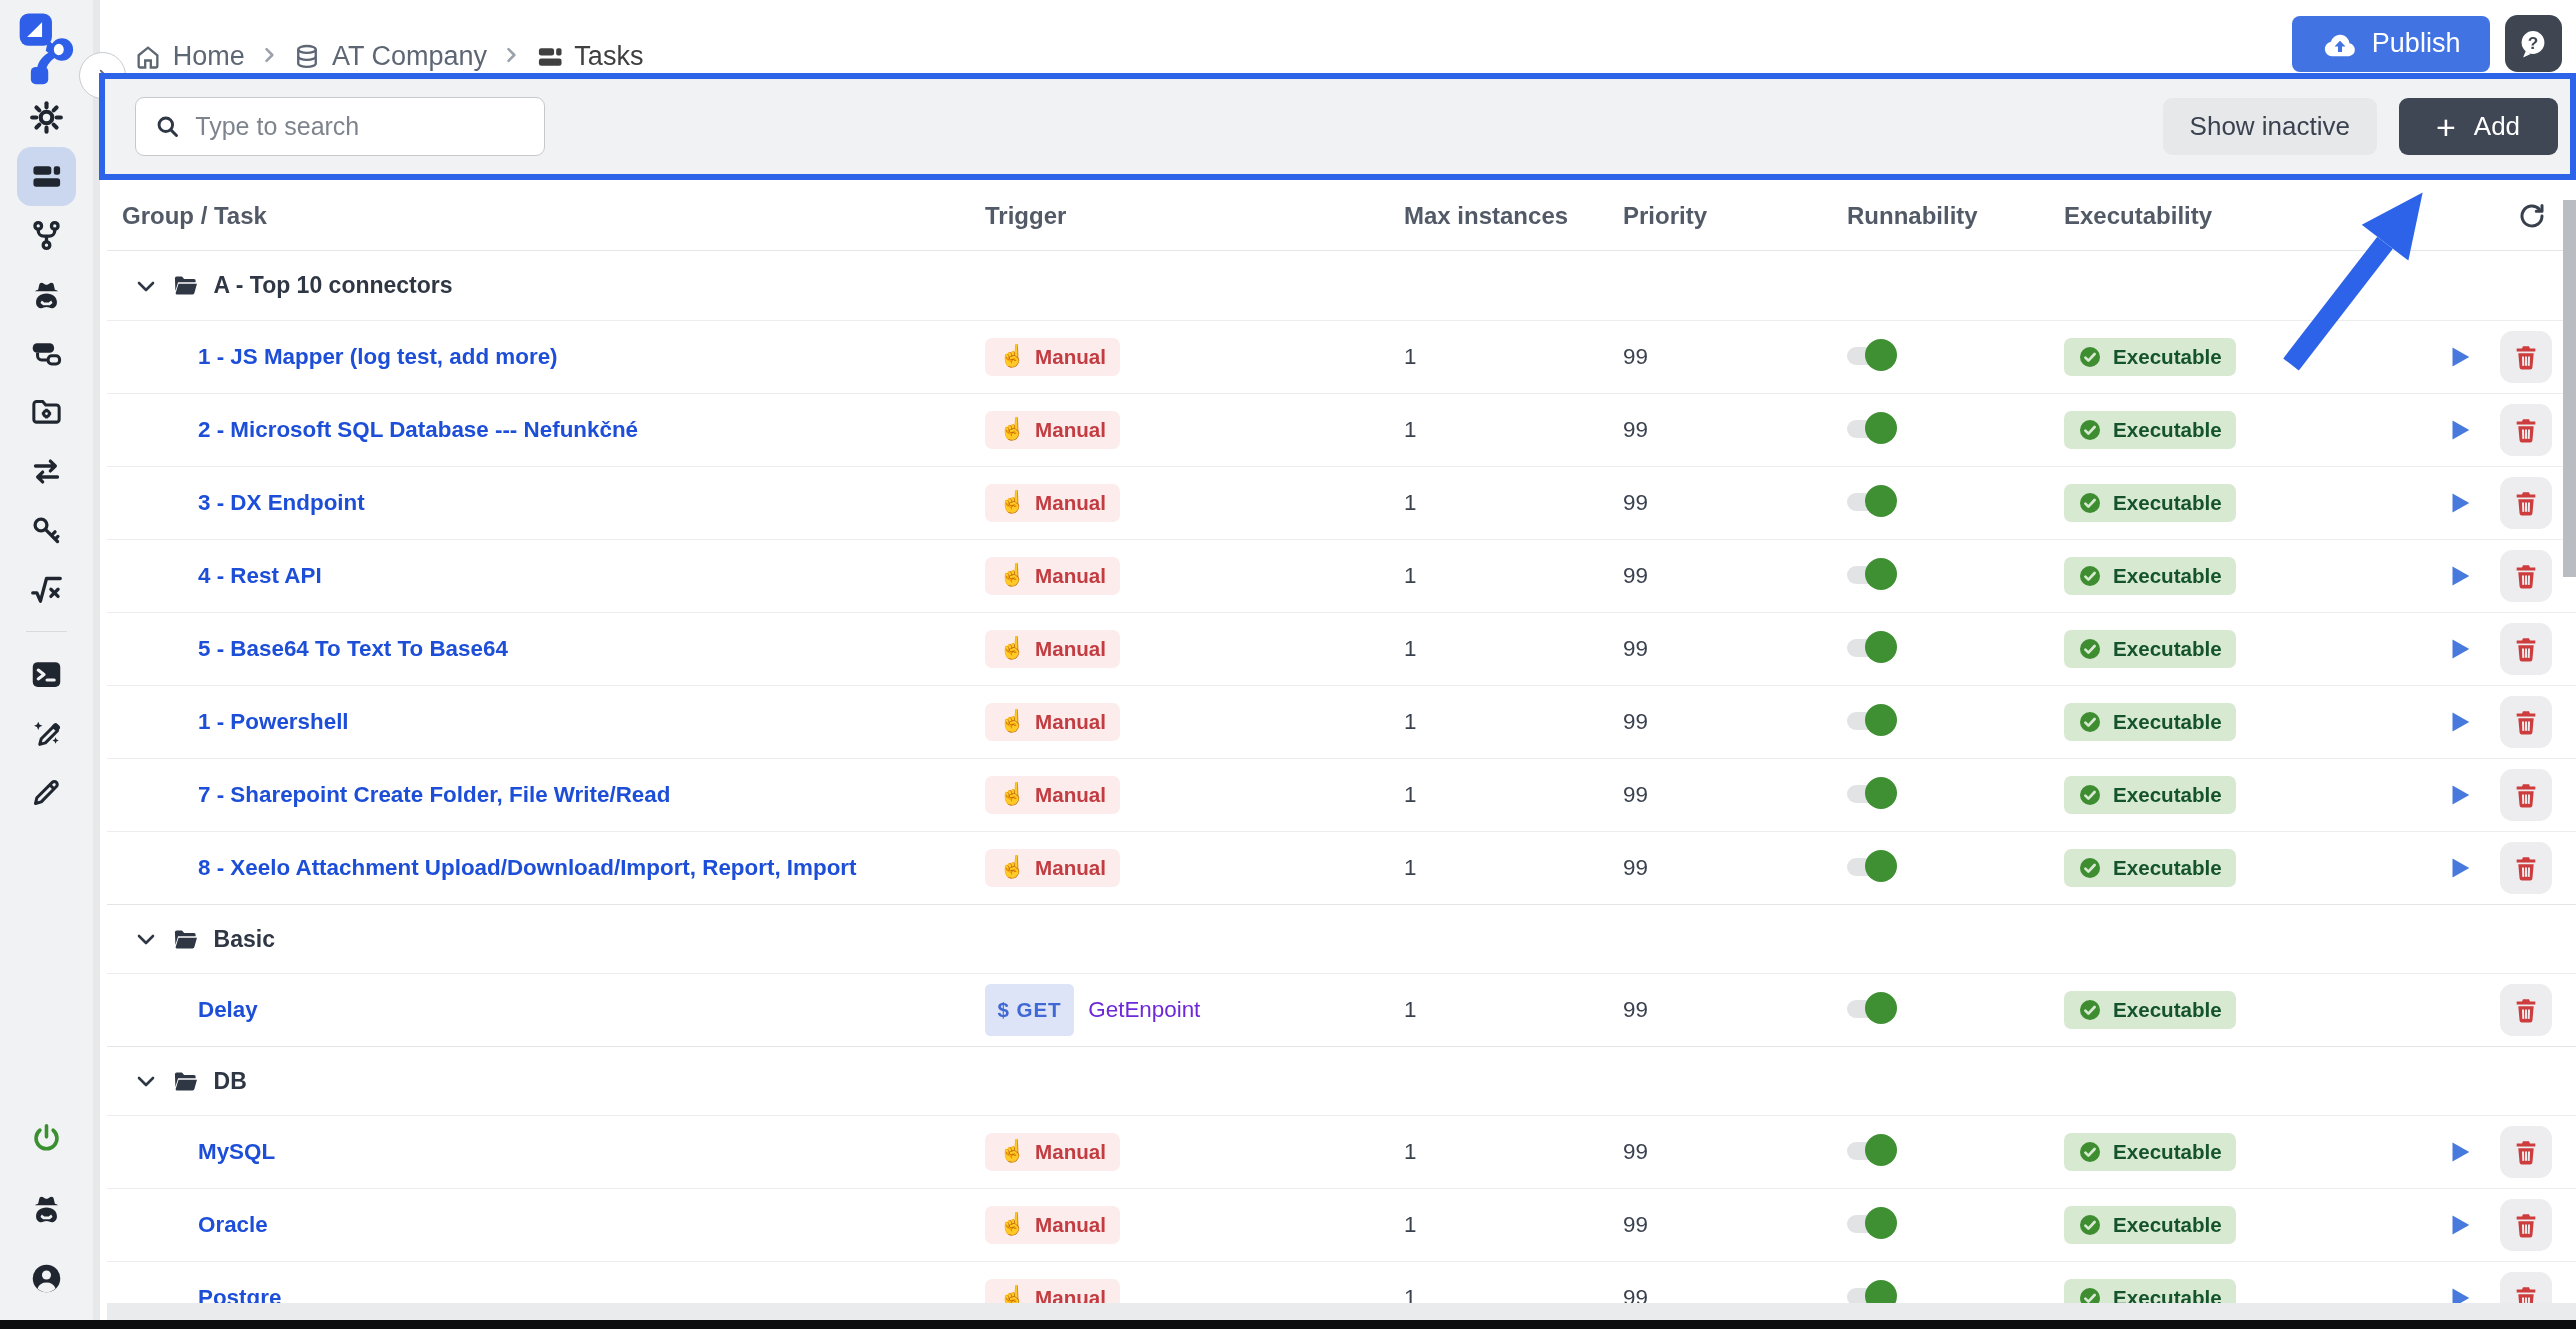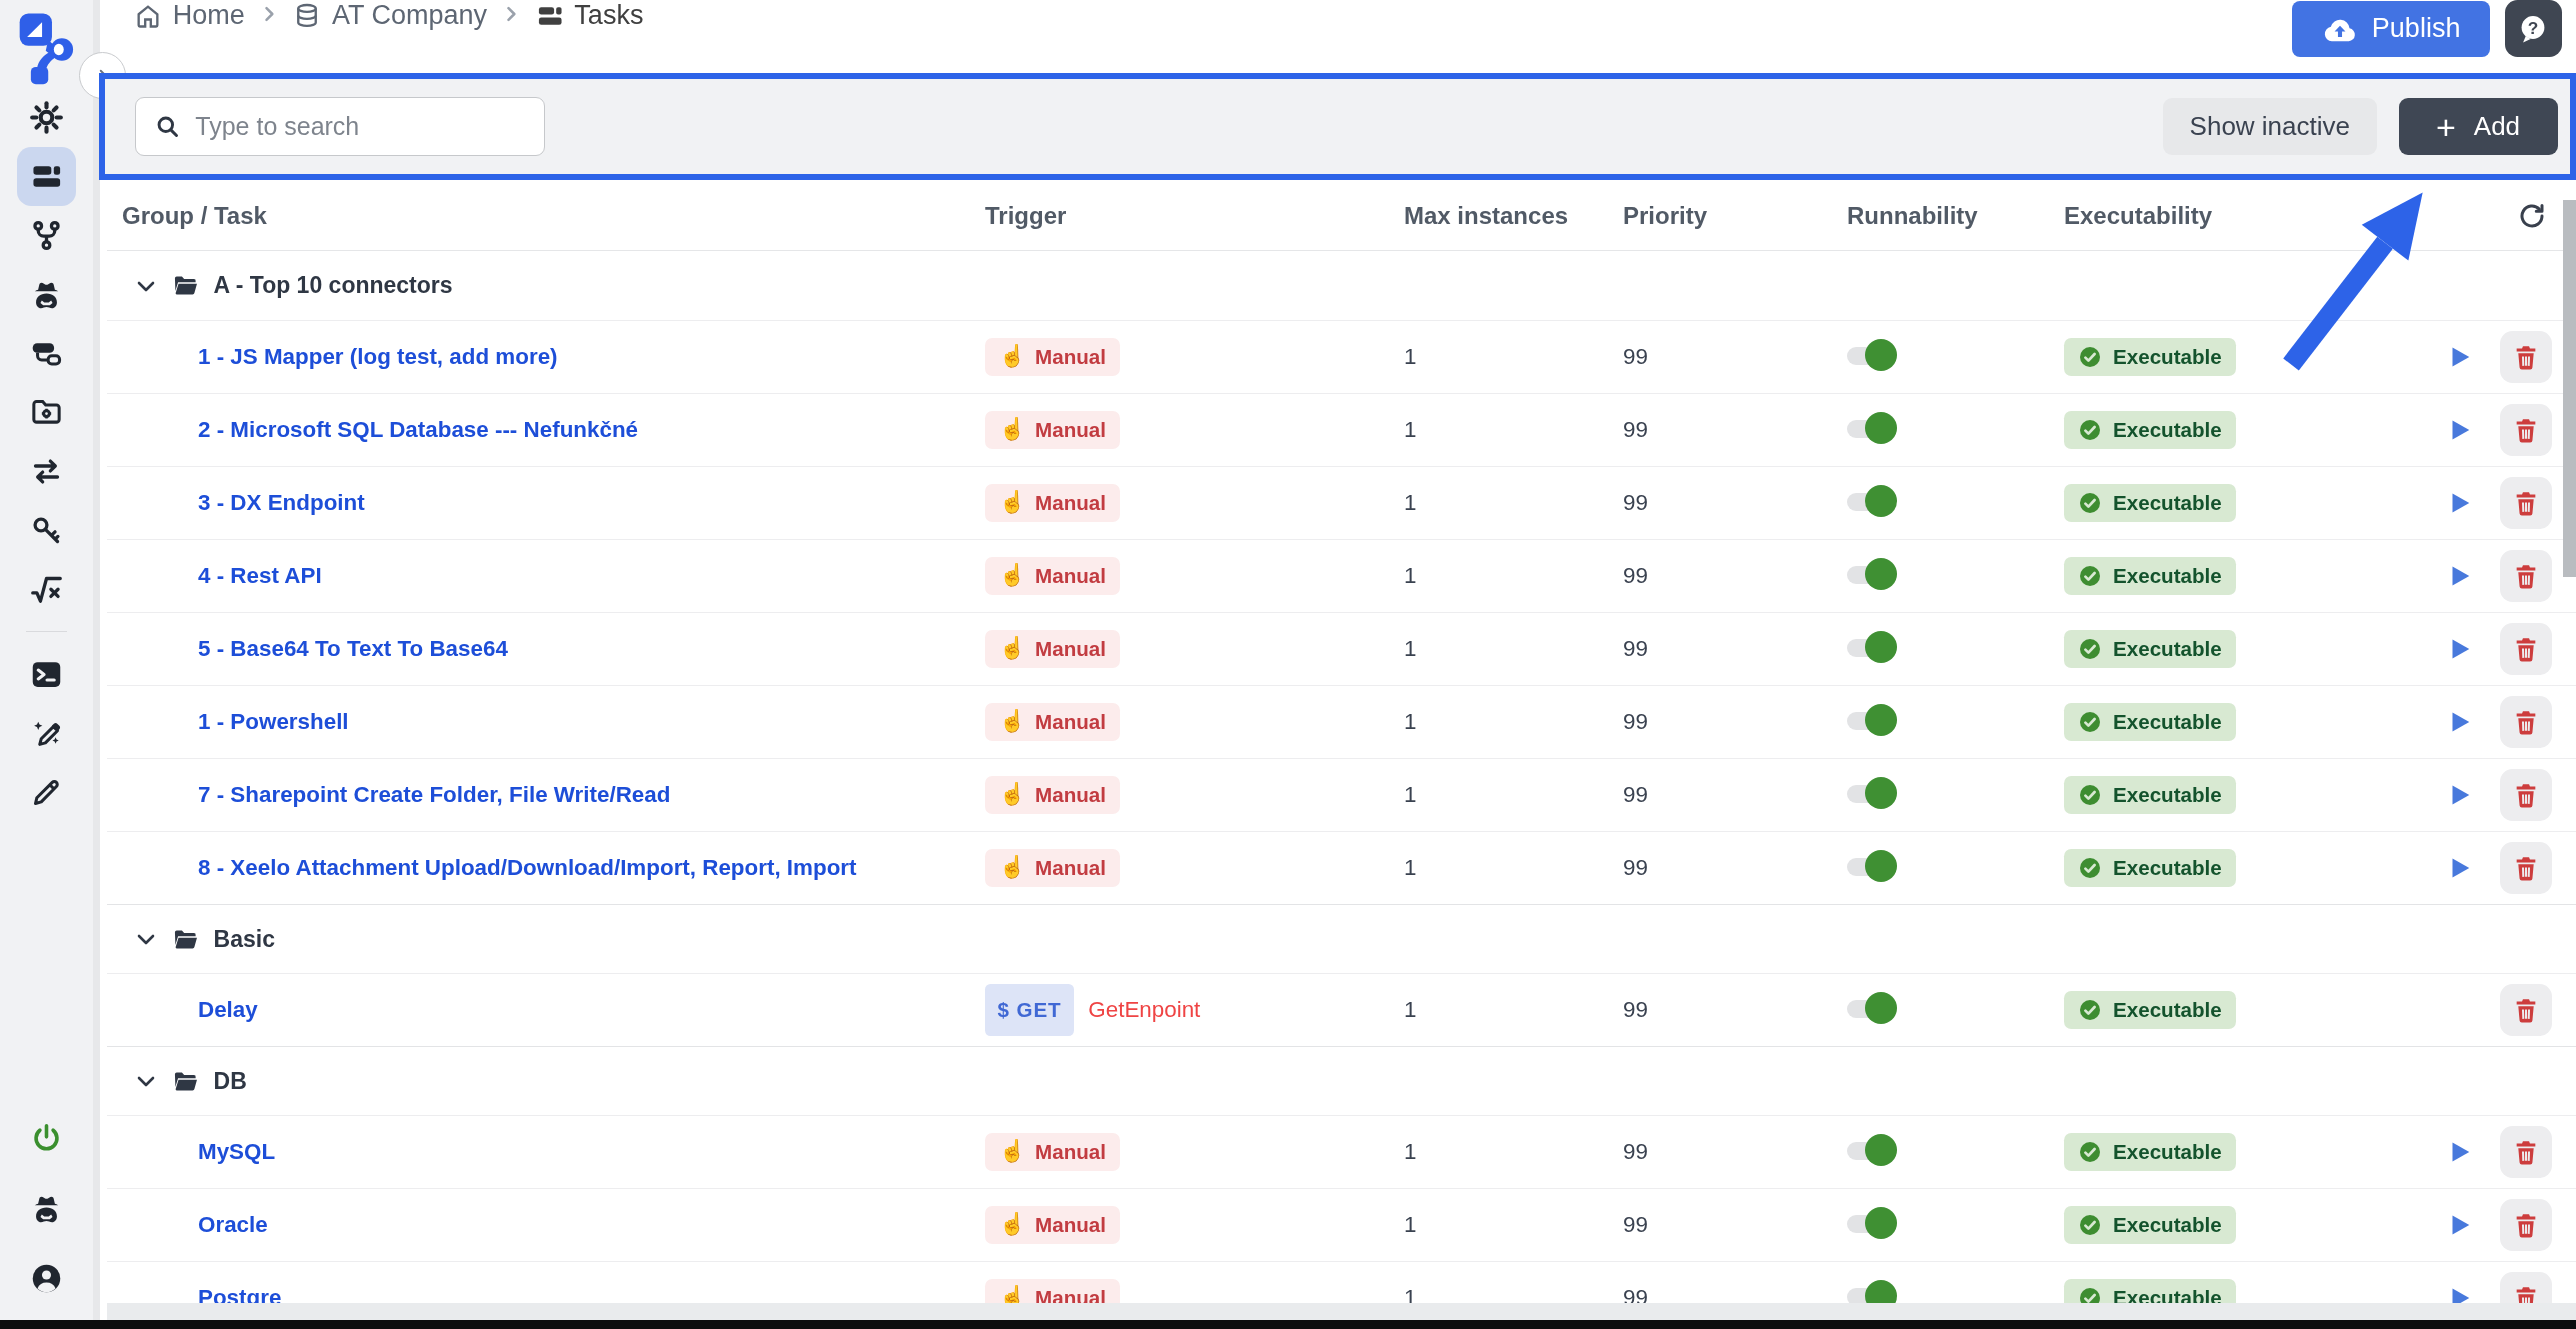--- a/index.html
+++ b/index.html
@@ -11,21 +11,21 @@
   .sidebar { position:absolute; left:0; top:0; width:100px; height:1320px; background:#f1f2f4; border-right:7.2px solid #e7e8ea; display:flex; flex-direction:column; align-items:center; z-index:10; }
   .logo { margin-top:10.7px; width:70px; height:77px; display:flex; align-items:center; justify-content:center; }
   .sb-item { width:59px; height:59px; border-radius:14.3px; display:flex; align-items:center; justify-content:center; color:#20262f; cursor:pointer; flex:none; }
   .sb-item svg { width:33px; height:33px; }
   .sb-item.active { background:#cbd7ef; }
   .sb-divider { width:41px; height:0; border-top:1.8px solid #d9dadd; margin:12.5px 0; flex:none; }
   .sb-spacer { flex:1; }
   .sb-item.power { color:#3a8f2e; }
 
   
-  .topbar { position:absolute; left:107px; top:0; width:2469px; height:72px; background:#fff; display:flex; align-items:flex-start; }
+  .topbar { position:absolute; left:107px; top:0; width:2469px; height:72px; background:#fff; display:flex; align-items:flex-end; }
   .breadcrumb { display:flex; align-items:center; gap:14.3px; margin-left:27px; font-size:27px; color:#5d6673; }
   .crumb { display:flex; align-items:center; gap:10.7px; cursor:pointer; }
   .crumb svg { width:28px; height:28px; }
   .crumb.active { color:#404040; font-weight:400; }
   .crumb-sep { color:#9aa1ab; }
   .crumb-sep svg { width:20px; height:20px; }
   .topbar-right { margin-left:auto; display:flex; align-items:center; gap:14.3px; margin-right:14.3px; }
   .publish-btn { height:56px; padding:0 30px; background:#4273e3; border:none; border-radius:8px; color:#fff; font-size:27px; font-family:inherit; display:flex; align-items:center; gap:14.3px; cursor:pointer; }
   .publish-btn svg { width:36px; height:30px; }
   .help-btn { width:57px; height:57px; background:#3f4652; border:none; border-radius:12.5px; display:flex; align-items:center; justify-content:center; cursor:pointer; }
@@ -59,21 +59,21 @@
   .group-row .chev svg { width:24px; height:24px; color:#2f3744; display:block; }
   .group-row .gfolder svg { width:27px; height:27px; color:#2f3744; display:block; }
   .task-row { height:73px; border-top:0.9px solid #ededef; }
   .task-row .c-name { padding-left:91px; font-size:22.4px; font-weight:700; color:#1d4ed8; white-space:nowrap; overflow:hidden; }
   .c-val { font-size:22.4px; color:#3a4250; }
 
   .trig-badge.manual { display:inline-flex; align-items:center; gap:9px; height:38px; padding:0 14.3px; border-radius:7.2px; background:#fcecec; color:#c23c41; font-size:20.6px; font-weight:700; }
   .trig-badge.manual .hand { font-size:21.5px; line-height:1; }
   .trig-http-wrap { display:flex; align-items:center; gap:14.3px; }
   .trig-badge.http { display:inline-flex; align-items:center; height:52px; padding:0 12.5px; border-radius:5.4px; background:#dde4f7; color:#4068d4; font-size:20.6px; font-weight:700; letter-spacing:0.9px; }
-  .trig-text { font-size:22.4px; color:#ef4444; }
+  .trig-text { font-size:22.4px; color:#6d28d9; }
 
   .toggle { position:relative; display:inline-block; width:48px; height:18px; border-radius:9px; background:#e2e3e5; cursor:pointer; }
   .toggle .knob { position:absolute; right:-1.8px; top:-7.2px; width:32px; height:32px; border-radius:50%; background:#3f9033; }
 
   .exec-badge { display:inline-flex; align-items:center; gap:10.7px; height:38px; padding:0 14.3px; border-radius:7.2px; background:#d8e9d2; color:#14532d; font-size:20.6px; font-weight:700; }
   .exec-badge svg { width:24px; height:24px; color:#3e8d31; }
 
   .c-actions { display:flex; align-items:center; justify-content:flex-end; gap:25px; padding-right:25px; }
   .play-btn { background:none; border:none; cursor:pointer; width:30px; height:30px; color:#4879dc; padding:0; }
   .play-btn svg { width:30px; height:30px; display:block; }

